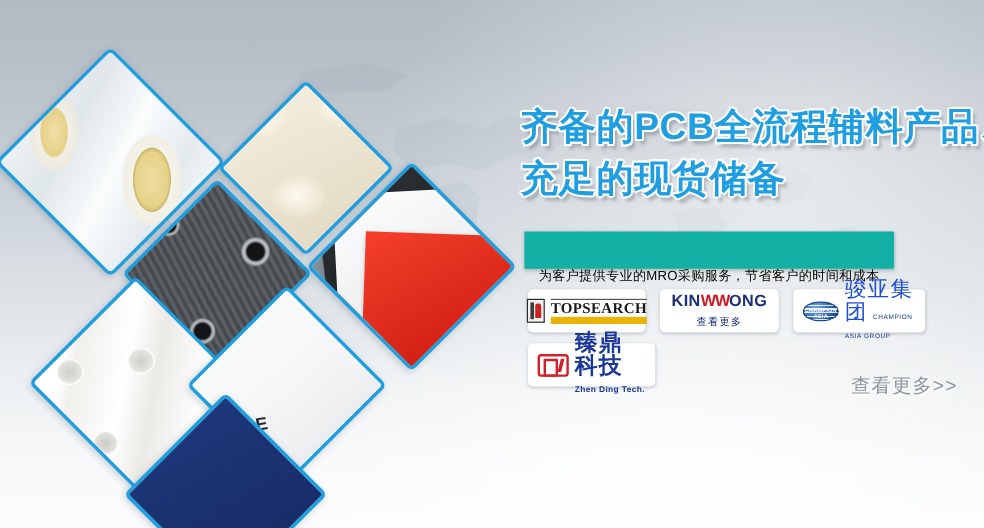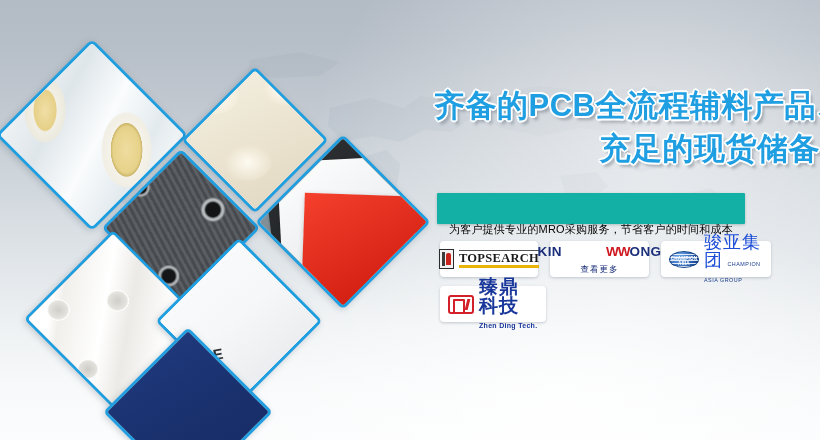--- a/index.html
+++ b/index.html
@@ -148,21 +148,21 @@
     white-space:nowrap;
     text-shadow:
       -1.4px -1.4px 0 #ffffff,
        1.4px -1.4px 0 #ffffff,
       -1.4px  1.4px 0 #ffffff,
        1.4px  1.4px 0 #ffffff,
        0 -1.6px 0 #ffffff, 0 1.6px 0 #ffffff,
       -1.6px 0 0 #ffffff, 1.6px 0 0 #ffffff,
        3px 4px 3px rgba(90,100,112,.45);
   }
-  .headline .l2 { display:block;text-align:right; }
+  .headline .l2 { display:block; }
 
   .subtitle-bar {
     position:absolute; left:5px; top:193px;
     height:31px;
     padding:0 12px;
     background:#13b0a5;
     display:flex; align-items:center;
     border-radius:1px;
     box-shadow:0 1px 3px rgba(40,90,90,.30);
   }
@@ -206,31 +206,31 @@
   }
   .ts-mark::after {
     content:""; position:absolute; left:6.5px; top:3px;
     width:4.5px; height:12px; background:#c8241c;
     border-radius:2px 2px 0 0;
   }
   .ts-word {
     font-family:"Liberation Serif", serif;
     font-size:12.5px; font-weight:700; color:#1a1a1a;
     letter-spacing:.3px;
-    border-top:1px solid #555; border-bottom:3px solid #eab308;
+    border-top:1px solid #555; border-bottom:6px solid #eab308;
     padding:1px 0; line-height:12px;
   }
 
   
   .kw { text-align:center; line-height:1; }
   .kw-top {
     font-size:13.5px; font-weight:700; color:#1b2f7a;
     letter-spacing:.4px; display:inline-block;
   }
-  .kw-top .w { color:#cf1a22; letter-spacing:-1px;padding-left:44px; }
+  .kw-top .w { color:#cf1a22; letter-spacing:-1px; }
   .kw-sub { font-size:8.5px; color:#1b2f7a; margin-top:2px; letter-spacing:1px; }
 
   
   .ca-globe {
     width:30px; height:17px; flex:0 0 auto;
     border-radius:50%;
     background:
       repeating-linear-gradient(to bottom, rgba(255,255,255,.85) 0 1px, rgba(255,255,255,0) 1px 3px),
       radial-gradient(circle at 35% 32%, #6fa8e8, #1c4fa1 72%, #12306b);
     position:relative; overflow:hidden;
@@ -395,15 +395,16 @@
         <div class="logo-card c4">
           <span class="zd-mark"></span>
           <span class="zd-txt">
             <span class="zd-cn">臻鼎科技</span>
             <span class="zd-en">Zhen Ding Tech.</span>
           </span>
         </div>
       </div>
     </div>
 
+    <div class="more-link">查看更多&gt;&gt;</div>
 
   </div>
 </div>
 
 </body></html>

